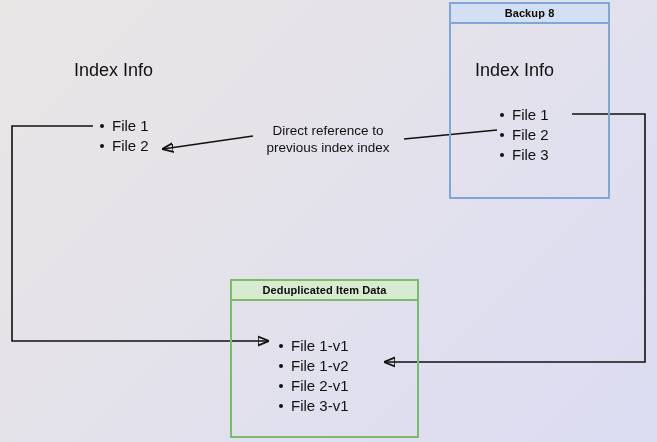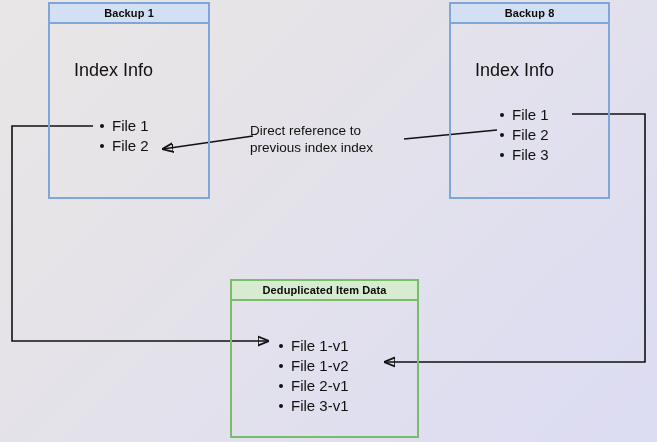--- a/index.html
+++ b/index.html
@@ -99,20 +99,21 @@
     fill: none;
     stroke: #111;
     stroke-width: 1.6;
   }
 
   
   .annotation {
     position: absolute;
     font-size: 13.5px;
     color: #111;
+    text-align: center;
     line-height: 17px;
     white-space: nowrap;
   }
 </style>
 </head>
 <body>
 
 <div id="canvas">
 
   <svg id="wires" viewBox="0 0 657 442" xmlns="http://www.w3.org/2000/svg">
@@ -123,25 +124,20 @@
     </defs>
 
     <path d="M 93 126 L 12 126 L 12 341 L 268 341" marker-end="url(#arrow)"></path>
 
     <path d="M 572 114 L 645 114 L 645 362 L 385 362" marker-end="url(#arrow)"></path>
 
     <line x1="497" y1="130" x2="404" y2="139"></line>
     <line x1="253" y1="136" x2="163" y2="149" marker-end="url(#arrow)"></line>
   </svg>
 
-  <div class="box" style="left:48px; top:2px; width:162px; height:197px;">
-    <div class="box-header">
-      <span class="box-title-text">Backup 1</span>
-    </div>
-  </div>
   <div class="index-label" style="left:74px; top:60px;">Index Info</div>
   <ul class="filelist" style="left:98px; top:116px;">
     <li>File 1</li>
     <li>File 2</li>
   </ul>
 
   <div class="box" style="left:449px; top:2px; width:161px; height:197px;">
     <div class="box-header">
       <span class="box-title-text">Backup 8</span>
     </div>

